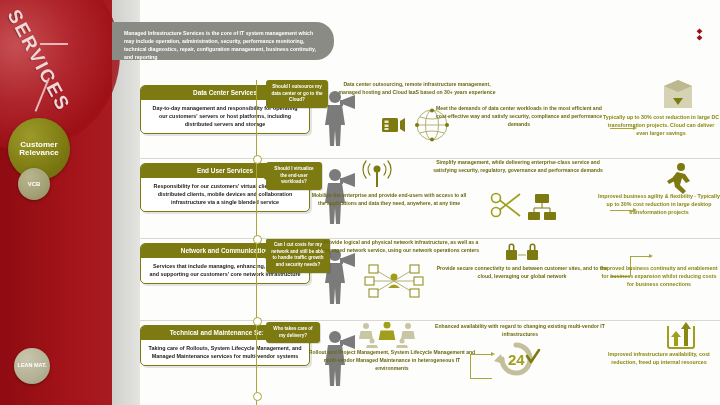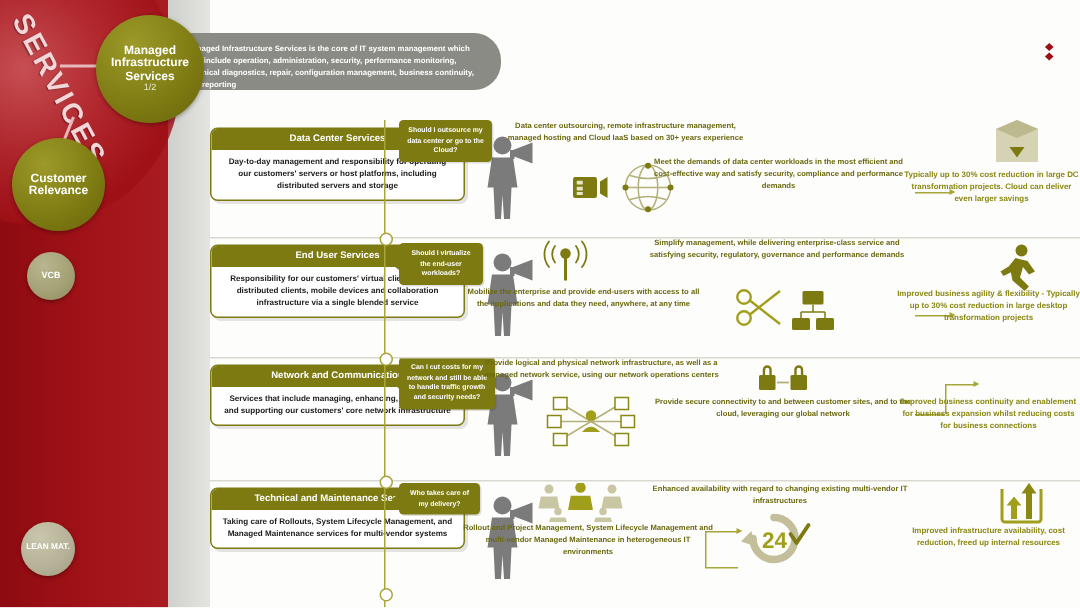--- a/index.html
+++ b/index.html
@@ -39,21 +39,21 @@
   .bubble{
     position:absolute;border-radius:50%;
     background:#7d7a12;
     background:radial-gradient(circle at 35% 28%,#9d9a2a 0%,#7d7a12 60%,#67650c 100%);
     color:#ffffff;display:flex;flex-direction:column;align-items:center;justify-content:center;
     text-align:center;font-weight:bold;line-height:1.05;
     box-shadow:0 1px 3px rgba(0,0,0,.35);
     z-index:9;
   }
   #bubble-mis{left:64px;top:10px;width:68px;height:68px;font-size:8px;padding:2px;}
-  #bubble-cr{left:8px;top:92px;width:62px;height:62px;font-size:8px;}
+  #bubble-cr{left:8px;top:118px;width:62px;height:62px;font-size:8px;}
   #bubble-vcb{left:18px;top:168px;width:32px;height:32px;font-size:6px;background:radial-gradient(circle at 35% 28%,#b9b690 0%,#a3a074 60%,#8d8a5d 100%);}
   #bubble-lm{left:14px;top:348px;width:36px;height:36px;font-size:5.5px;background:radial-gradient(circle at 35% 28%,#c9c6ad 0%,#b4b196 60%,#9e9b80 100%);}
   .bubble .sub{font-size:6px;font-weight:normal;opacity:.85;margin-top:1px;}
 
   .connector{position:absolute;background:#e8b7b9;z-index:6;}
 
   
   .top-banner{
     position:absolute;left:112px;top:22px;width:222px;height:38px;
     background:#8b8b85;border-radius:0 18px 18px 0;
@@ -149,24 +149,20 @@
   <div class="grey-strip"></div>
 
   <div class="red-panel">
     <div class="red-glow"></div>
     <div class="services-word">SERVICES</div>
   </div>
 
   <div class="connector" style="left:40px;top:43px;width:28px;height:2px;"></div>
   <div class="connector" style="left:48px;top:78px;width:2px;height:36px;transform:rotate(22deg);transform-origin:top;"></div>
 
-  <div class="bubble" id="bubble-mis">
-    <span>Managed Infrastructure Services</span>
-    <span class="sub">1/2</span>
-  </div>
   <div class="bubble" id="bubble-cr">
     <span>Customer Relevance</span>
   </div>
   <div class="bubble" id="bubble-vcb">
     <span>VCB</span>
   </div>
   <div class="bubble" id="bubble-lm">
     <span>LEAN MAT.</span>
   </div>
 

